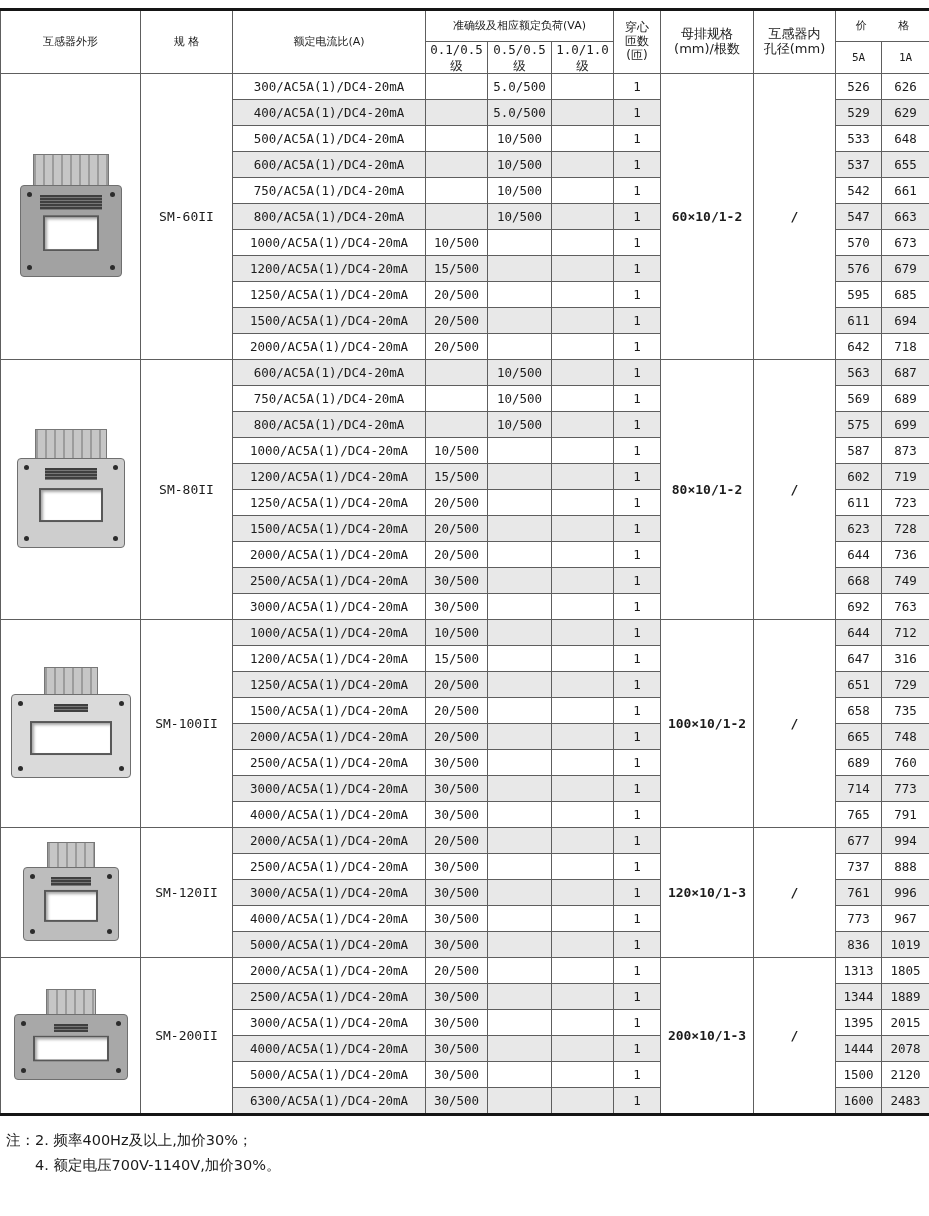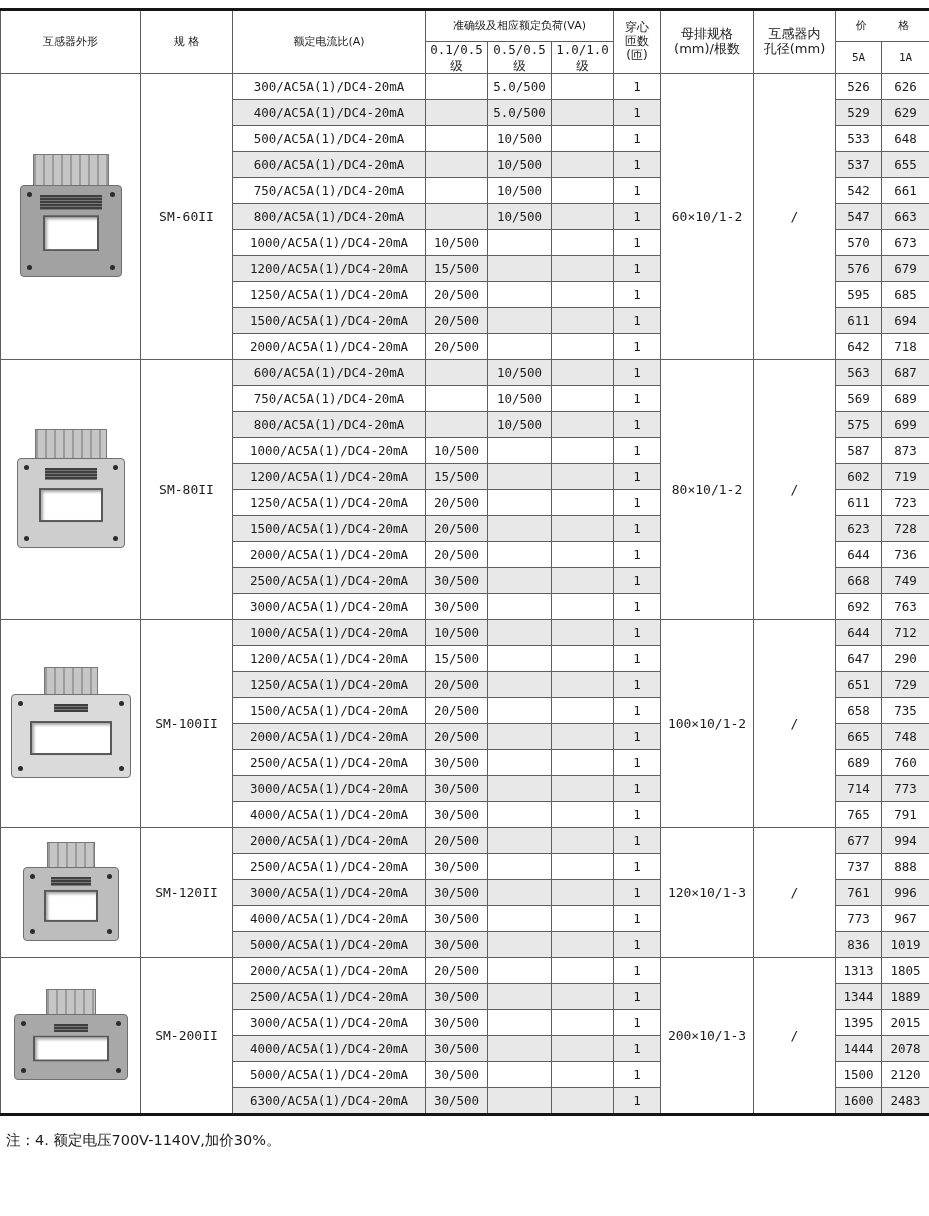--- a/index.html
+++ b/index.html
@@ -12,21 +12,21 @@
   thead th{font-weight:normal;font-size:11px;background:#fff;line-height:1.25;}
   thead tr.h1 th{height:30px;}
   thead tr.h2 th{height:28px;}
   .pre{white-space:pre-line;font-size:12px;line-height:1.15;}
   .wideletters{letter-spacing:14px;text-indent:14px;}
   tbody td{height:25px;font-size:12.5px;}
   .mono{font-family:"DejaVu Sans Mono","DejaVu Sans",monospace;}
   td.gray{background:#e8e8e8;}
   td.spec{font-family:"DejaVu Sans Mono","DejaVu Sans",monospace;font-size:13px;background:#fff;}
   td.imgcell{background:#fff;}
-  td.groupcell{background:#fff;font-size:13px;}
+  td.groupcell{background:#fff;font-size:13px;font-weight:bold;}
 
   
   .ct-figure{display:inline-block;position:relative;}
   .ct-terminal{margin:0 auto;border:1px solid #777;
      background:repeating-linear-gradient(90deg,#9c9c9c 0 2px,#c6c6c6 2px 9px);}
   .ct-body{position:relative;margin:-1px auto 0;border:1px solid #6f6f6f;border-radius:4px;}
   .ct-window{position:absolute;left:50%;top:50%;transform:translate(-50%,-44%);
      background:#fff;border:2px solid #585858;box-shadow:inset 2px 2px 3px rgba(0,0,0,.35);}
   .ct-label{position:absolute;left:50%;transform:translateX(-50%);top:9px;background:#3a3a3a;
      background:repeating-linear-gradient(180deg,#3f3f3f 0 2px,#777 2px 3px);}
@@ -338,21 +338,21 @@
           <td class="mono gray">644</td>
           <td class="mono gray">712</td>
         </tr>
         <tr>
           <td class="mono">1200/AC5A(1)/DC4-20mA</td>
           <td class="mono">15/500</td>
           <td class="mono"></td>
           <td class="mono"></td>
           <td class="mono">1</td>
           <td class="mono">647</td>
-          <td class="mono">290</td>
+          <td class="mono">316</td>
         </tr>
         <tr>
           <td class="mono gray">1250/AC5A(1)/DC4-20mA</td>
           <td class="mono gray">20/500</td>
           <td class="mono gray"></td>
           <td class="mono gray"></td>
           <td class="mono gray">1</td>
           <td class="mono gray">651</td>
           <td class="mono gray">729</td>
         </tr>
@@ -521,16 +521,17 @@
           <td class="mono gray">1</td>
           <td class="mono gray">1600</td>
           <td class="mono gray">2483</td>
         </tr>
       </tbody>
   </table>
 
   <div class="notes">
     <span class="notes-label">注：</span>
     <div class="notes-items">
+        <div>2. 频率400Hz及以上,加价30%；</div>
         <div>4. 额定电压700V-1140V,加价30%。</div>
       </div>
   </div>
 </div>
 
 </body></html>

